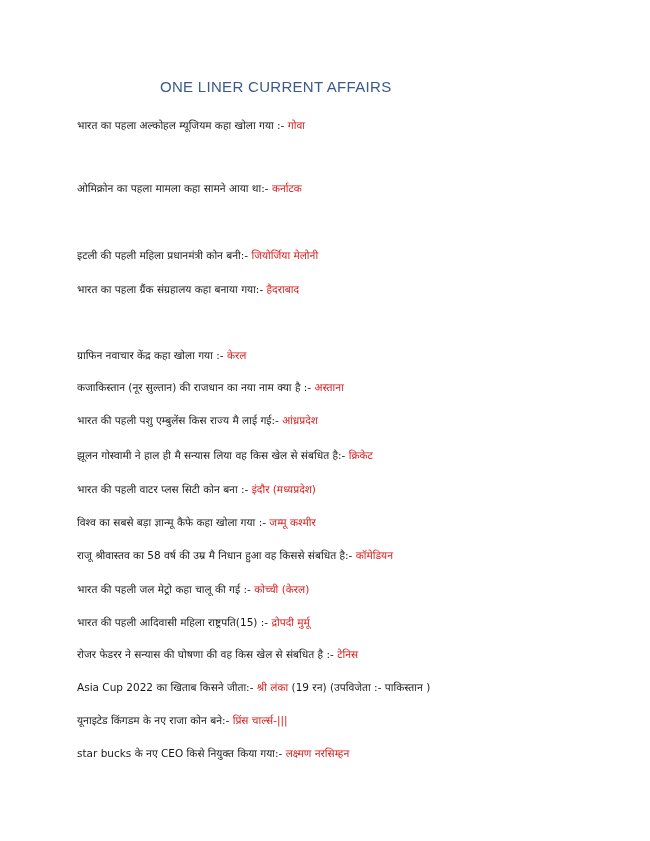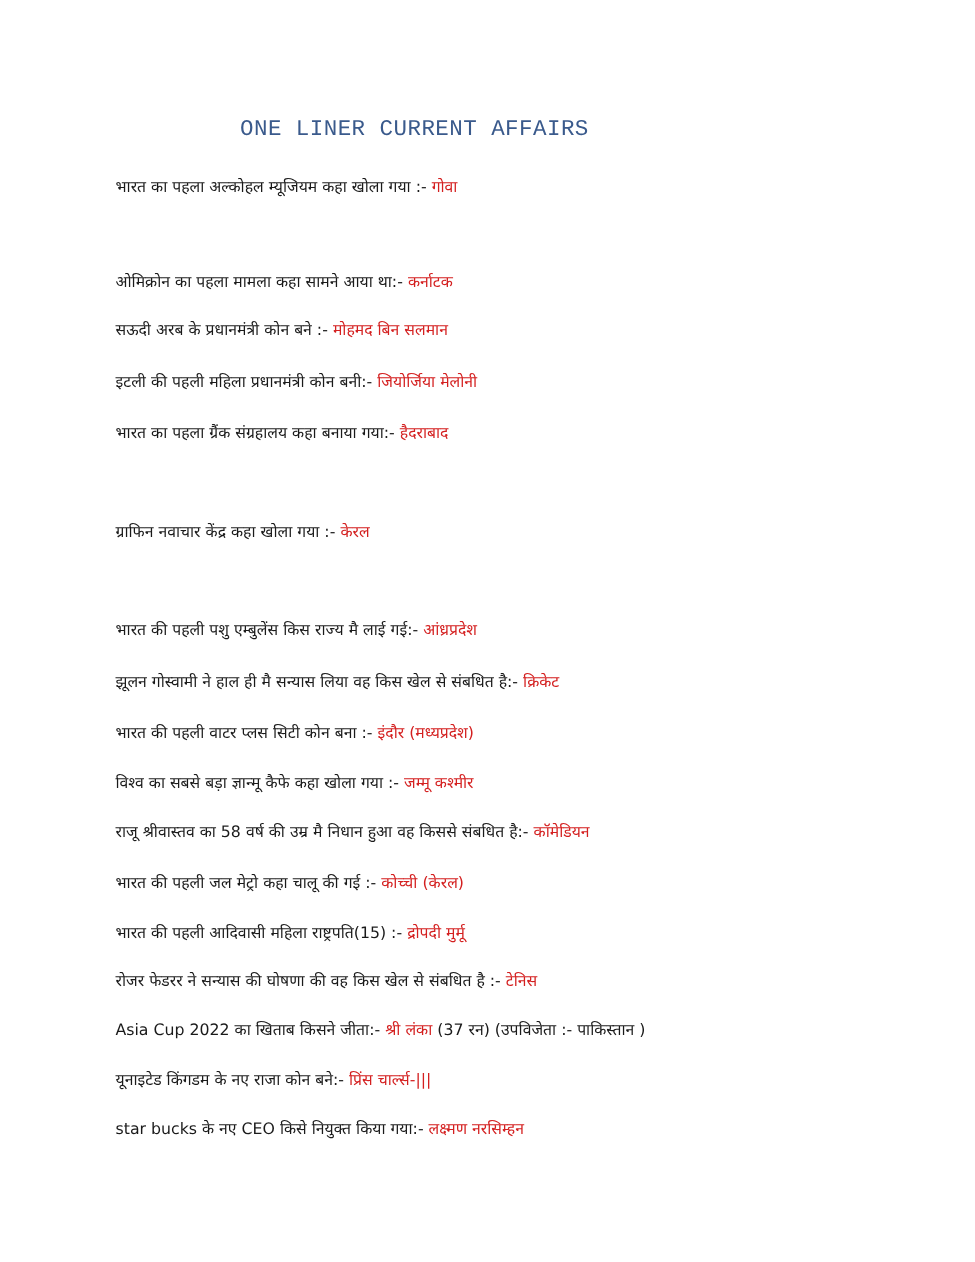--- a/index.html
+++ b/index.html
@@ -18,21 +18,21 @@
     .page {
       position: absolute;
       left: 0; top: 0;
       width: 650px; height: 841px;
       background: #ffffff;
     }
     .title {
       position: absolute;
       left: 160px;
       top: 78px;
-      font-family: Liberation Mono, monospace;
+      font-family: Liberation Sans, sans-serif;
       font-size: 15px;
       color: #3a5a8c;
       letter-spacing: 0.3px;
       white-space: nowrap;
     }
     .line {
       position: absolute;
       left: 77px;
       font-size: 10.5px;
       white-space: nowrap;
@@ -49,35 +49,35 @@
   <div class="title">ONE LINER CURRENT AFFAIRS</div>
 
   <div class="line" style="top:118px">
     <span class="q">भारत का पहला अल्कोहल म्यूजियम कहा खोला गया :-</span>
     <span class="ans">गोवा</span>
   </div>
   <div class="line" style="top:181px">
     <span class="q">ओमिक्रोन का पहला मामला कहा सामने आया था:-</span>
     <span class="ans">कर्नाटक</span>
   </div>
-  <div class="line" style="top:213px">
-    <span class="q">सऊदी अरब के प्रधानमंत्री कोन बने :-</span>
-    <span class="ans">मोहमद बिन सलमान</span>
-  </div>
   <div class="line" style="top:248px">
     <span class="q">इटली की पहली महिला प्रधानमंत्री कोन बनी:-</span>
     <span class="ans">जियोर्जिया मेलोनी</span>
   </div>
   <div class="line" style="top:282px">
     <span class="q">भारत का पहला ग्रैंक संग्रहालय कहा बनाया गया:-</span>
     <span class="ans">हैदराबाद</span>
   </div>
   <div class="line" style="top:348px">
     <span class="q">ग्राफिन नवाचार केंद्र कहा खोला गया :-</span>
     <span class="ans">केरल</span>
+  </div>
+  <div class="line" style="top:380px">
+    <span class="q">कजाकिस्तान (नूर सुल्तान) की राजधान का नया  नाम क्या है :-</span>
+    <span class="ans">अस्ताना</span>
   </div>
   <div class="line" style="top:413px">
     <span class="q">भारत की पहली पशु एम्बुलेंस किस राज्य मै लाई गई:-</span>
     <span class="ans">आंध्रप्रदेश</span>
   </div>
   <div class="line" style="top:448px">
     <span class="q">झूलन गोस्वामी ने हाल ही मै सन्यास लिया वह किस खेल से संबधित है:-</span>
     <span class="ans">क्रिकेट</span>
   </div>
   <div class="line" style="top:482px">
@@ -99,21 +99,21 @@
   <div class="line" style="top:615px">
     <span class="q">भारत की पहली आदिवासी महिला राष्ट्रपति(15) :-</span>
     <span class="ans">द्रोपदी मुर्मू</span>
   </div>
   <div class="line" style="top:647px">
     <span class="q">रोजर फेडरर ने सन्यास की घोषणा की वह किस खेल से संबधित है :-</span>
     <span class="ans">टेनिस</span>
   </div>
   <div class="line" style="top:680px">
     <span class="q">Asia Cup 2022 का खिताब किसने जीता:-</span>
-    <span class="ans">श्री लंका</span><span class="extra"> (37 रन)  (उपविजेता :- पाकिस्तान )</span>
+    <span class="ans">श्री लंका</span><span class="extra"> (19 रन)  (उपविजेता :- पाकिस्तान )</span>
   </div>
   <div class="line" style="top:713px">
     <span class="q">यूनाइटेड किंगडम के नए राजा कोन बने:-</span>
     <span class="ans">प्रिंस चार्ल्स-|||</span>
   </div>
   <div class="line" style="top:746px">
     <span class="q">star bucks के नए CEO किसे नियुक्त किया गया:-</span>
     <span class="ans">लक्ष्मण नरसिम्हन</span>
   </div>
 </div>

